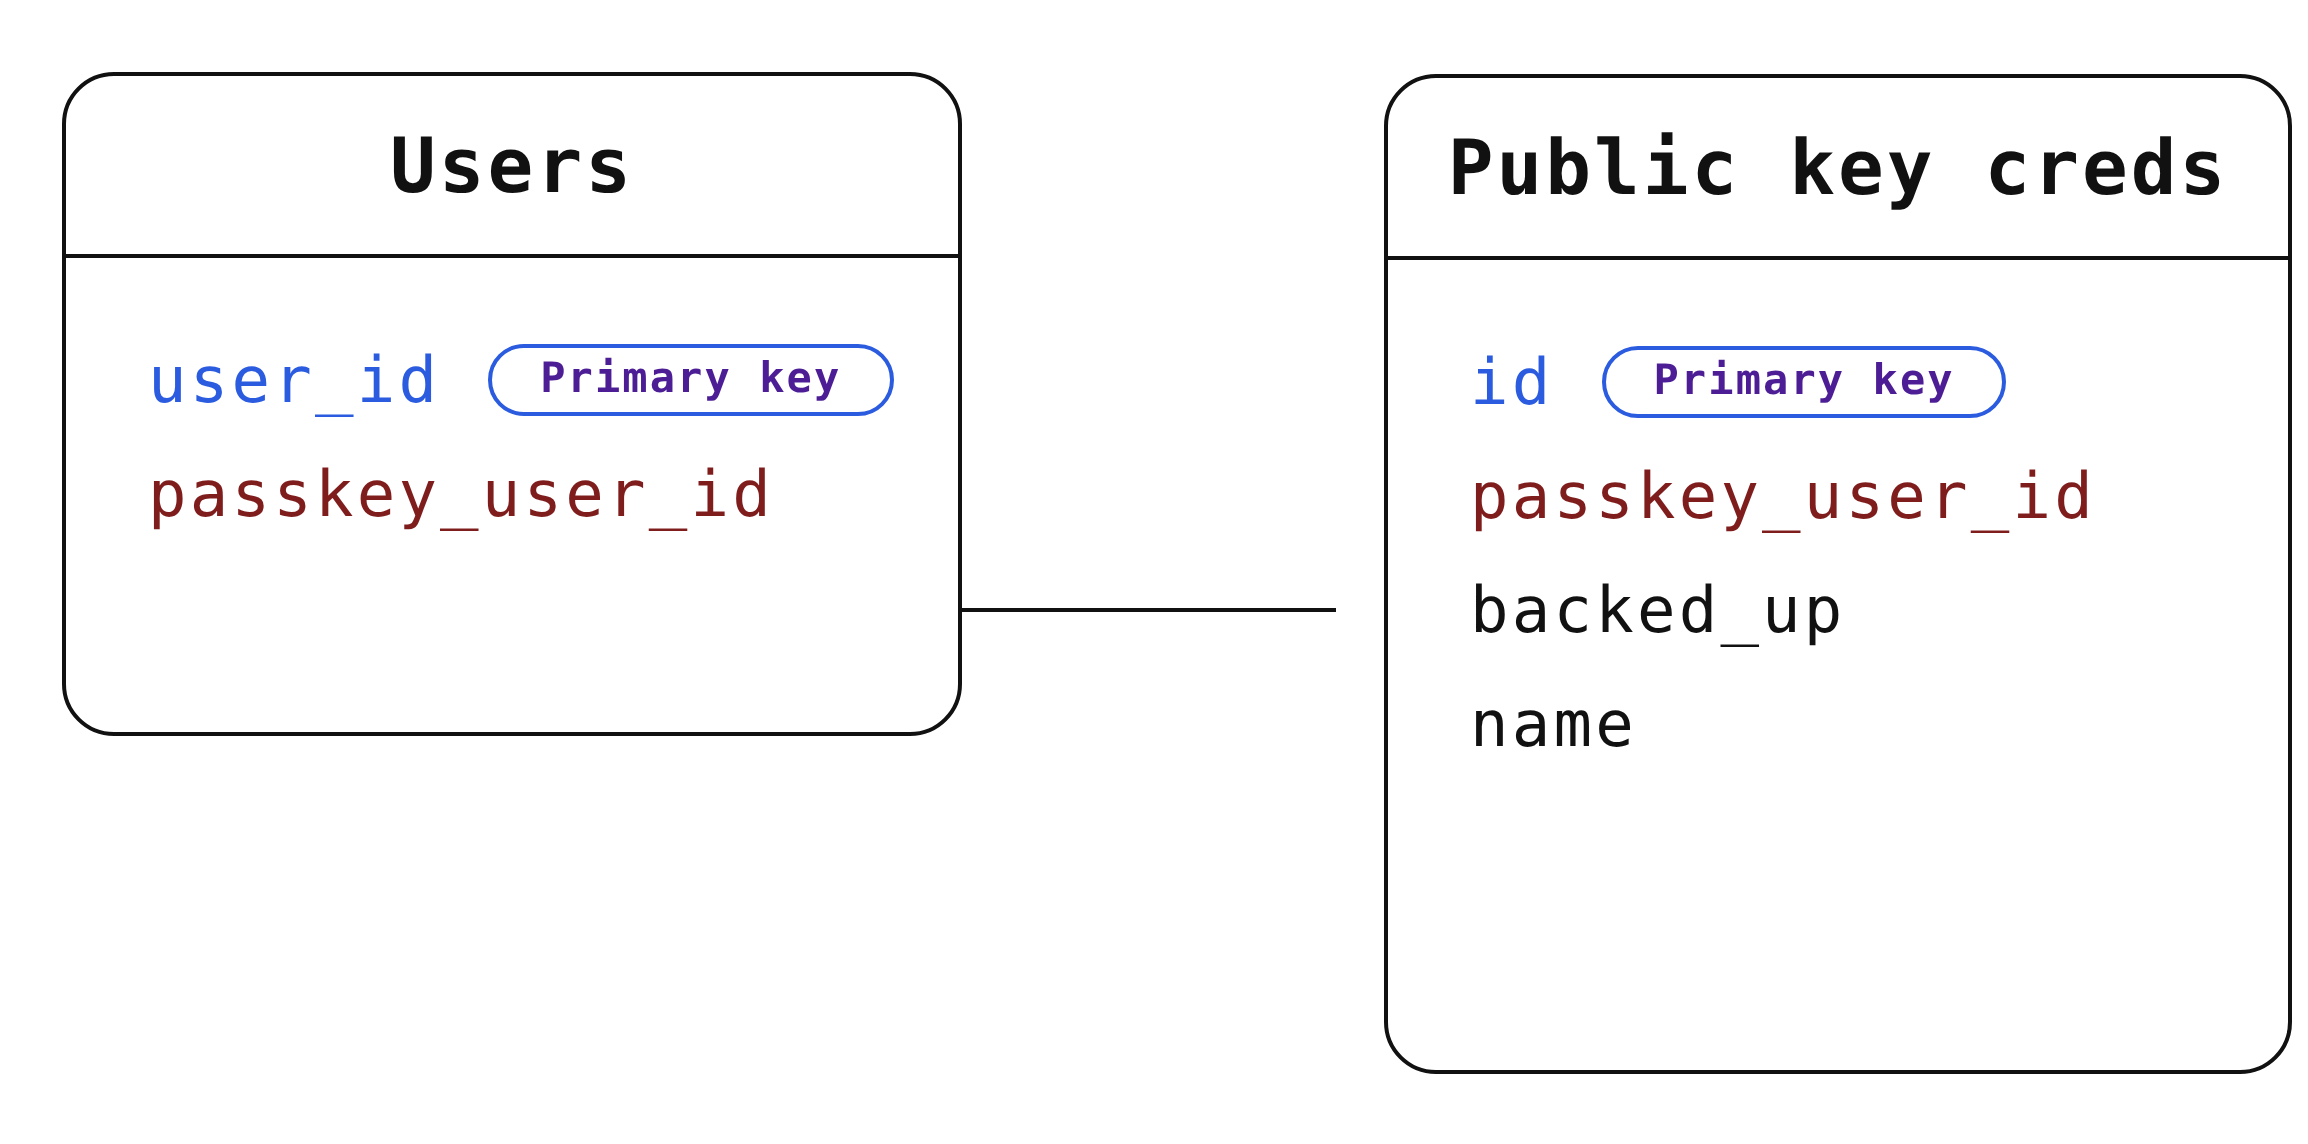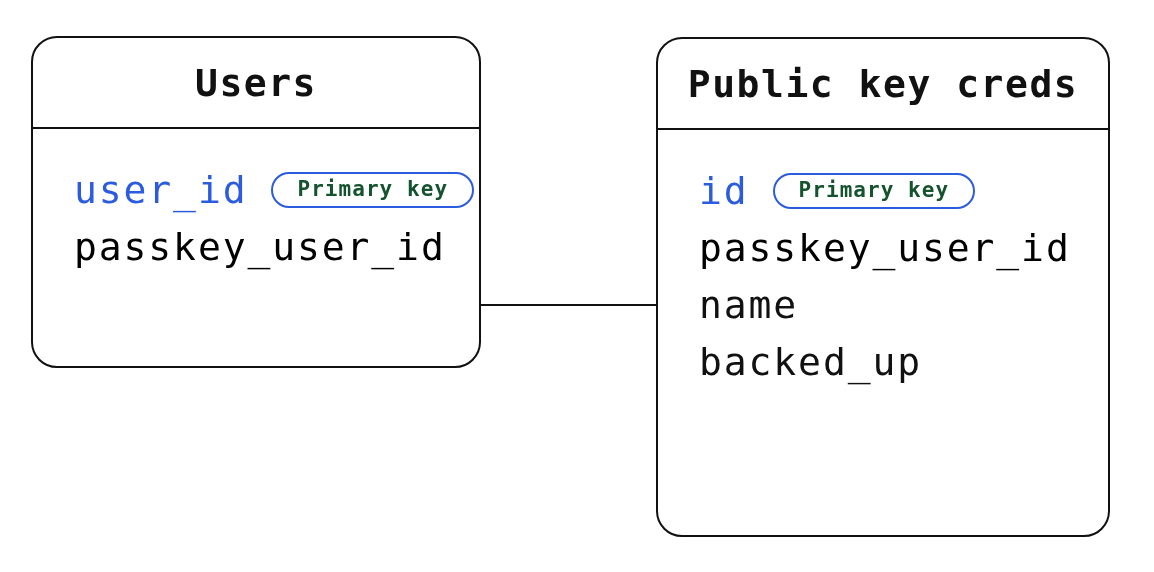--- a/index.html
+++ b/index.html
@@ -14,21 +14,21 @@
     width: 996px; height: 572px;
     background: #ffffff;
   }
   .table-node {
     position: absolute;
     background: #ffffff;
     border: 2px solid #111111;
     border-radius: 26px;
   }
   .table-node.users  { left: 31px;  top: 36px; width: 450px; height: 332px; }
-  .table-node.creds  { left: 656px; top: 37px; width: 454px; height: 500px; }
+  .table-node.creds  { left: 692px; top: 37px; width: 454px; height: 500px; }
   .table-header {
     height: 91px;
     border-bottom: 2px solid #111111;
     display: flex;
     align-items: center;
     justify-content: center;
   }
   .table-title {
     font-size: 38px;
     font-weight: 700;
@@ -39,36 +39,36 @@
   .table-fields {
     padding: 32px 0 0 41px;
   }
   .field-row {
     height: 57px;
     display: flex;
     align-items: center;
     white-space: nowrap;
   }
   .field-name {
-    font-size: 38px;
+    font-size: 32px;
     letter-spacing: 0.05em;
     color: #111111;
   }
   .field-name.c-blue   { color: #2b5ce0; }
-  .field-name.c-orange { color: #000000; }
+  .field-name.c-orange { color: #7f1d1d; }
   .pk-badge {
     display: inline-flex;
     align-items: center;
     justify-content: center;
     margin-left: 24px;
     height: 36px;
     padding: 0 24px 2px 24px;
     border: 2px solid #2b5ce0;
     border-radius: 999px;
-    color: #14532d;
+    color: #4c1d95;
     font-size: 21px;
     font-weight: 700;
     letter-spacing: 0.05em;
     white-space: nowrap;
   }
   .connector {
     position: absolute;
     left: 481px; top: 304px;
     width: 187px; height: 2px;
     background: #111111;
@@ -102,21 +102,21 @@
     </div>
     <div class="table-fields">
       <div class="field-row">
         <span class="field-name c-blue">id</span>
         <span class="pk-badge">Primary key</span>
       </div>
       <div class="field-row">
         <span class="field-name c-orange">passkey_user_id</span>
       </div>
       <div class="field-row">
-        <span class="field-name">name</span>
+        <span class="field-name">backed_up</span>
       </div>
       <div class="field-row">
-        <span class="field-name">backed_up</span>
+        <span class="field-name">name</span>
       </div>
     </div>
   </div>
 
 </div>
 
 </body></html>

